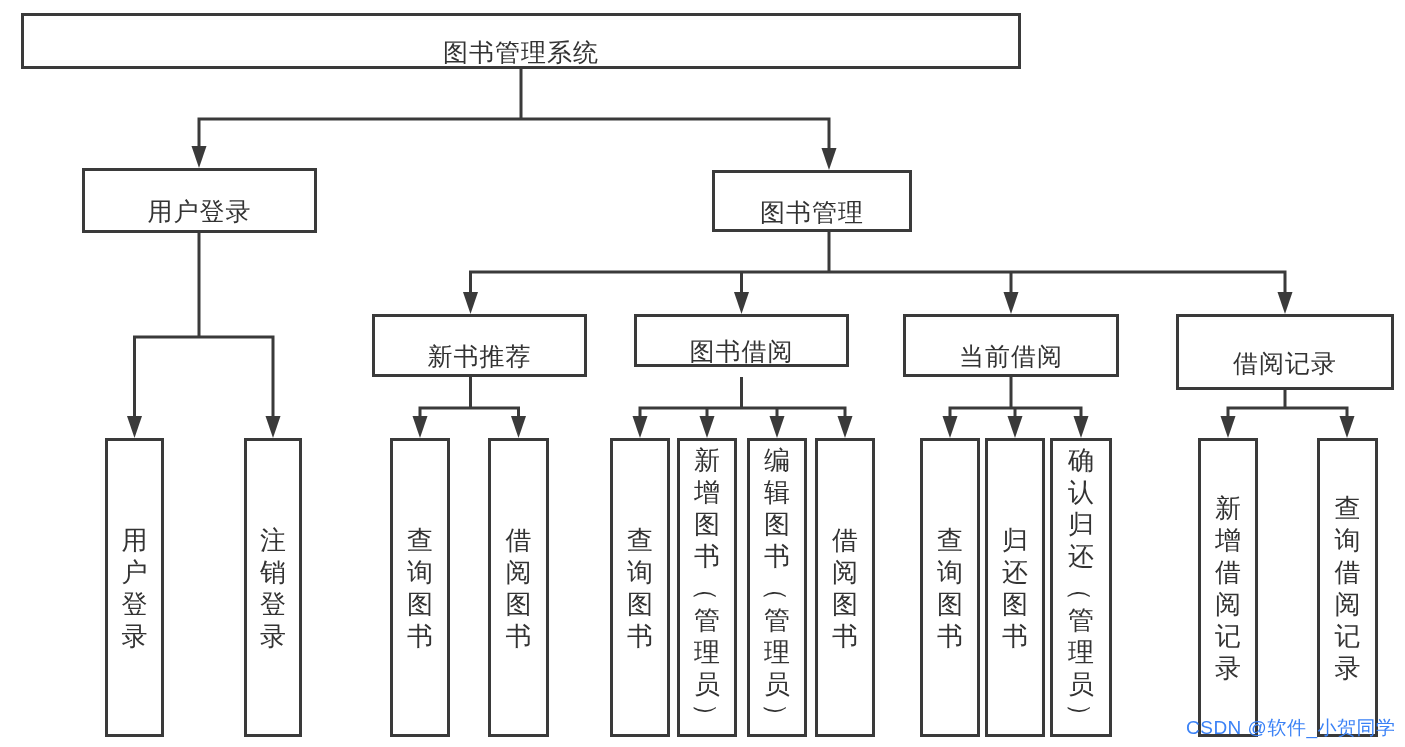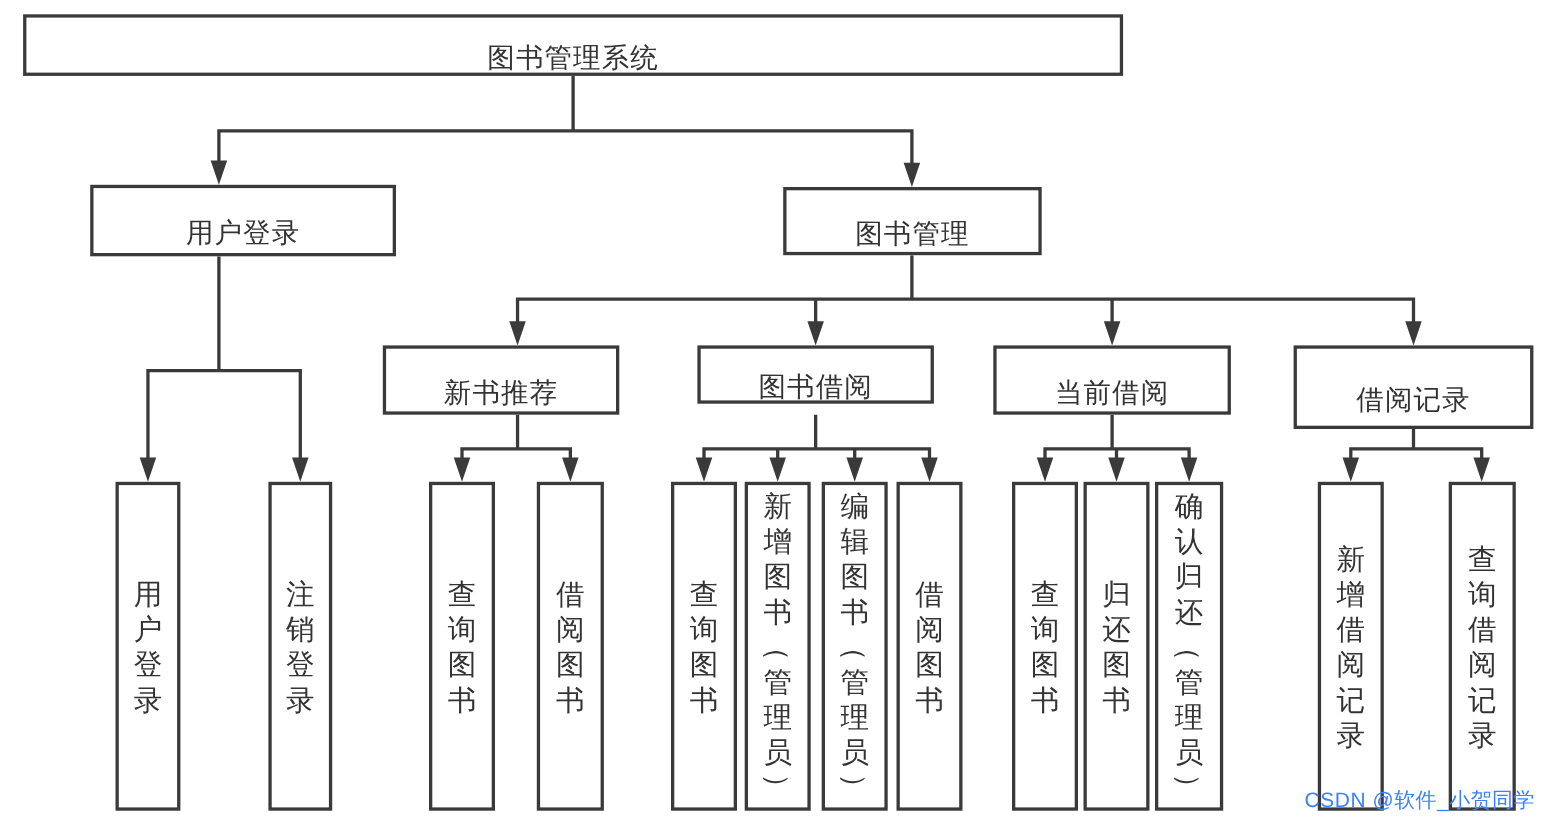--- a/index.html
+++ b/index.html
@@ -95,28 +95,28 @@
 
       <polygon points="1220.5,416 1235.5,416 1228,438"></polygon>
       <polygon points="1339.5,416 1354.5,416 1347,438"></polygon>
     </g>
   </svg>
 
   <div class="node h" style="left:21px; top:13px; width:1000px; height:56px;">
     <span>图书管理系统</span>
   </div>
 
-  <div class="node h" style="left:82px; top:168px; width:278px; height:65px;">
+  <div class="node h" style="left:82px; top:168px; width:235px; height:65px;">
     <span>用户登录</span>
   </div>
-  <div class="node h" style="left:712px; top:170px; width:235px; height:62px;">
+  <div class="node h" style="left:712px; top:170px; width:200px; height:62px;">
     <span>图书管理</span>
   </div>
 
-  <div class="node h" style="left:348px; top:314px; width:215px; height:63px;">
+  <div class="node h" style="left:372px; top:314px; width:215px; height:63px;">
     <span>新书推荐</span>
   </div>
   <div class="node h" style="left:634px; top:314px; width:215px; height:53px;">
     <span>图书借阅</span>
   </div>
   <div class="node h" style="left:903px; top:314px; width:216px; height:63px;text-align:right;">
     <span>当前借阅</span>
   </div>
   <div class="node h" style="left:1176px; top:314px; width:218px; height:76px;">
     <span>借阅记录</span>

